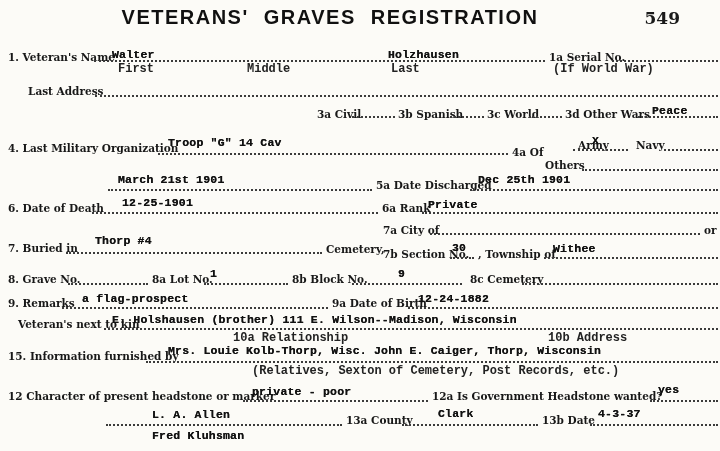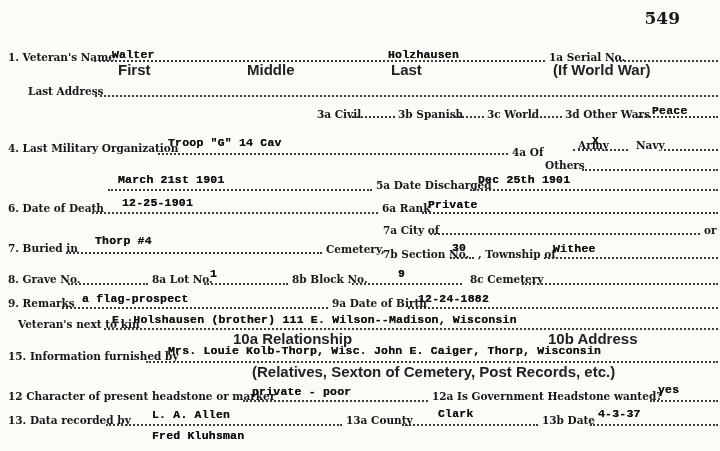--- a/index.html
+++ b/index.html
@@ -27,22 +27,22 @@
   }
   .lbl{
     position:absolute;
     font-family:"DejaVu Serif", serif;
     font-weight:700;font-size:10.5px;
     white-space:nowrap;line-height:12px;
     color:#181818;
   }
   .sub{
     position:absolute;
-    font-family:Liberation Sans, sans-serif;
-    font-weight:700;font-size:15px;
+    font-family:Liberation Mono, monospace;
+    font-weight:700;font-size:12px;
     white-space:nowrap;line-height:11px;
     color:#222;
   }
   .typed{
     position:absolute;
     font-family:"Liberation Mono","DejaVu Sans Mono",monospace;
     font-weight:700;font-size:11.5px;
     white-space:nowrap;line-height:13px;
     letter-spacing:0.2px;
     color:#111;
@@ -51,20 +51,21 @@
   .dl{
     position:absolute;height:0;
     border-bottom:2px dotted #3b3b3b;
   }
 </style>
 </head>
 <body>
 
 <div class="page">
 
+  <div class="title">VETERANS' GRAVES REGISTRATION</div>
   <div class="pagenum">549</div>
 
   <span class="lbl" style="left:8px;top:51px">1. Veteran's Name</span>
   <i class="dl" style="left:94px;top:60px;width:451px"></i>
   <span class="typed" style="left:112px;top:48px">Walter</span>
   <span class="typed" style="left:388px;top:48px">Holzhausen</span>
   <span class="lbl" style="left:549px;top:51px">1a Serial No.</span>
   <i class="dl" style="left:612px;top:60px;width:106px"></i>
   <span class="sub" style="left:118px;top:64px">First</span>
   <span class="sub" style="left:247px;top:64px">Middle</span>
@@ -152,21 +153,20 @@
   <i class="dl" style="left:146px;top:361px;width:572px"></i>
   <span class="sub" style="left:252px;top:366px">(Relatives, Sexton of Cemetery, Post Records, etc.)</span>
 
   <span class="lbl" style="left:8px;top:390px">12 Character of present headstone or marker</span>
   <span class="typed" style="left:252px;top:385px">private - poor</span>
   <i class="dl" style="left:243px;top:400px;width:185px"></i>
   <span class="lbl" style="left:432px;top:390px">12a Is Government Headstone wanted?</span>
   <span class="typed" style="left:658px;top:383px">yes</span>
   <i class="dl" style="left:650px;top:400px;width:68px"></i>
 
-  <span class="lbl" style="left:8px;top:414px">13. Data recorded by</span>
   <span class="typed" style="left:152px;top:408px">L. A. Allen</span>
   <i class="dl" style="left:106px;top:424px;width:236px"></i>
   <span class="lbl" style="left:346px;top:414px">13a County</span>
   <span class="typed" style="left:438px;top:407px">Clark</span>
   <i class="dl" style="left:402px;top:424px;width:136px"></i>
   <span class="lbl" style="left:542px;top:414px">13b Date</span>
   <span class="typed" style="left:598px;top:407px">4-3-37</span>
   <i class="dl" style="left:590px;top:424px;width:128px"></i>
   <span class="typed" style="left:152px;top:429px">Fred Kluhsman</span>
 

